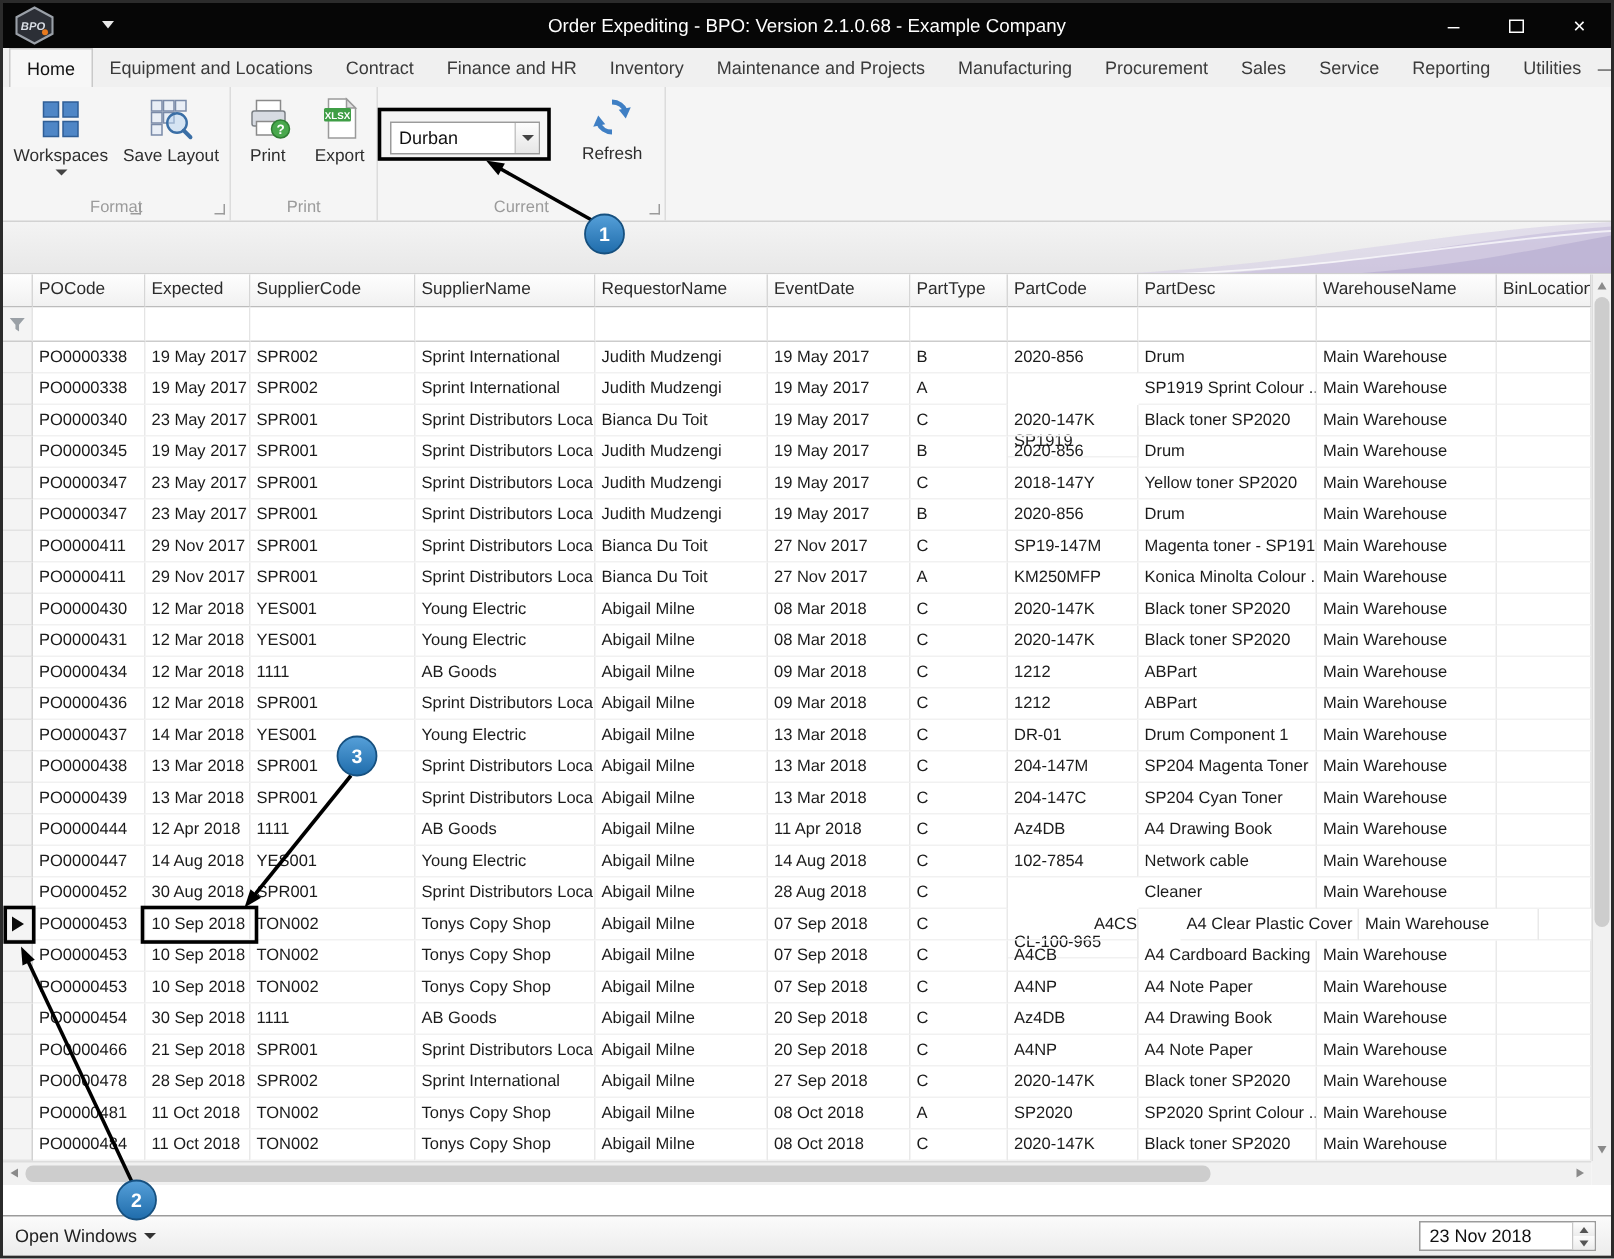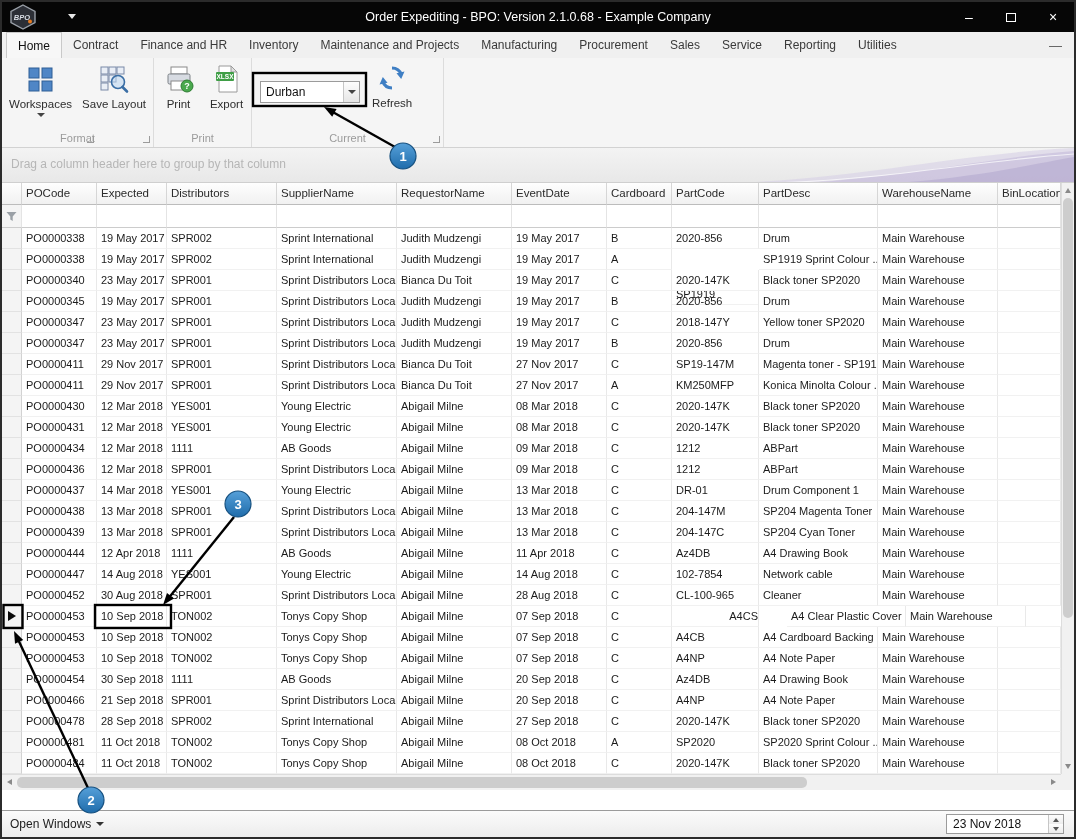--- a/index.html
+++ b/index.html
@@ -31,21 +31,21 @@
   .rbtn{min-width:46px;display:flex;flex-direction:column;align-items:center;padding:2px 4px 0 4px;color:#2e2e2e;font-size:11.5px;white-space:nowrap}
   .ricon{height:32px;display:flex;align-items:center;justify-content:center}
   .rlabel{margin-top:3px}
   .mini-caret{margin-top:3px;width:0;height:0;border-left:4px solid transparent;border-right:4px solid transparent;border-top:4px solid #444}
   .rcaption{position:absolute;bottom:2px;left:4px;right:4px;height:15px;font-size:11px;color:#9b9b9b;display:flex;align-items:center;justify-content:center}
   .launcher{position:absolute;right:3px;bottom:4px;width:7px;height:7px;border-right:1px solid #9b9b9b;border-bottom:1px solid #9b9b9b}
   .combo{position:absolute;left:8px;top:23px;width:100px;height:22px;border:1px solid #9b9b9b;background:#fff;display:flex}
   .combo-text{flex:1;font-size:12px;color:#111;line-height:20px;padding-left:5px;overflow:hidden}
   .combo-btn{width:16px;border-left:1px solid #c6c6c6;background:linear-gradient(#fdfdfd,#e6e6e6);display:flex;align-items:center;justify-content:center}
   .caret-down{width:0;height:0;border-left:4px solid transparent;border-right:4px solid transparent;border-top:4px solid #444}
-  .refreshbtn{position:absolute;left:116px;top:2px}
+  .refreshbtn{position:absolute;left:132px;top:2px}
 
   
   .groupbar{position:absolute;left:0;top:146px;width:1072px;height:35px;background:linear-gradient(#f3f3f3,#e8e8e8);border-bottom:1px solid #cfcfcf;overflow:hidden}
   .groupbar-text{position:absolute;left:9px;top:9px;font-size:12px;color:#b6b6b6}
   .swoosh{position:absolute;right:0;top:0}
 
   
   .grid{position:absolute;left:0;top:181px;width:1072px;height:607px;background:#fff}
   .grid-header{position:absolute;left:0;top:0;height:22px;display:flex}
   .hcell{height:22px;line-height:21px;font-size:11.5px;color:#2b2b2b;padding-left:4px;background:linear-gradient(#fefefe,#f1f1f1);border-right:1px solid #d6d6d6;border-bottom:1px solid #bcbcbc;white-space:nowrap;overflow:hidden;flex:none}
@@ -104,20 +104,21 @@
       <span class="wbtn">
           <span class="maxbox"></span>
         </span>
       <span class="wbtn">×</span>
     </div>
   </div>
 
   <div class="tabrow">
     <div class="tabs">
         <div class="tab active">Home</div>
+        <div class="tab">Equipment and Locations</div>
         <div class="tab">Contract</div>
         <div class="tab">Finance and HR</div>
         <div class="tab">Inventory</div>
         <div class="tab">Maintenance and Projects</div>
         <div class="tab">Manufacturing</div>
         <div class="tab">Procurement</div>
         <div class="tab">Sales</div>
         <div class="tab">Service</div>
         <div class="tab">Reporting</div>
         <div class="tab">Utilities</div>
@@ -227,33 +228,32 @@
     </div>
   </div>
 
   <div class="groupbar">
     <svg class="swoosh" width="340" height="35" viewBox="0 0 340 35">
       <path d="M0,35 C130,30 220,6 340,0 L340,35 Z" fill="#d9d3e7" opacity="0.65"></path>
       <path d="M70,35 C180,28 260,9 340,3 L340,35 Z" fill="#c2b8d8" opacity="0.55"></path>
       <path d="M160,35 C240,30 300,16 340,9 L340,35 Z" fill="#ab9fc9" opacity="0.45"></path>
       <path d="M40,35 C160,31 250,12 340,6" fill="none" stroke="#ffffff" stroke-width="1.2" opacity="0.7"></path>
     </svg>
-    <span class="groupbar-text">Drag a column header here to group by that column</span>
   </div>
 
   <div class="grid">
     <div class="grid-header">
         <div class="hcell ind" style="width: 20px;"></div>
         <div class="hcell" style="width: 75px;">POCode</div>
         <div class="hcell" style="width: 70px;">Expected</div>
-        <div class="hcell" style="width: 110px;">Distributors</div>
+        <div class="hcell" style="width: 110px;">SupplierCode</div>
         <div class="hcell" style="width: 120px;">SupplierName</div>
         <div class="hcell" style="width: 115px;">RequestorName</div>
         <div class="hcell" style="width: 95px;">EventDate</div>
-        <div class="hcell" style="width: 65px;">Cardboard</div>
+        <div class="hcell" style="width: 65px;">PartType</div>
         <div class="hcell" style="width: 87px;">PartCode</div>
         <div class="hcell" style="width: 119px;">PartDesc</div>
         <div class="hcell" style="width: 120px;">WarehouseName</div>
         <div class="hcell" style="width: 63px;">BinLocationNa</div>
       </div>
     <div class="grid-filter">
         <div class="fcell ind" style="width: 20px;">
           <svg width="11" height="11" viewBox="0 0 11 11">
             <path d="M0.5,1 h10 l-3.8,4.5 v4.5 l-2.4,-1.6 v-2.9 z" fill="#9aa0a6"></path>
           </svg>
@@ -511,21 +511,21 @@
         </div>
         <div class="grow">
           <div class="gcell ind" style="width: 20px;"></div>
           <div class="gcell" style="width: 75px;">PO0000452</div>
           <div class="gcell" style="width: 70px;">30 Aug 2018</div>
           <div class="gcell" style="width: 110px;">SPR001</div>
           <div class="gcell" style="width: 120px;">Sprint Distributors Local</div>
           <div class="gcell" style="width: 115px;">Abigail Milne</div>
           <div class="gcell" style="width: 95px;">28 Aug 2018</div>
           <div class="gcell" style="width: 65px;">C</div>
-          <div class="gcell" style="width: 87px;">CL-100-965</div>
+          <div class="gcell" style="width: 87px; margin-top: 33px;">CL-100-965</div>
           <div class="gcell" style="width: 119px;">Cleaner</div>
           <div class="gcell" style="width: 120px;">Main Warehouse</div>
           <div class="gcell" style="width: 63px;"></div>
         </div>
         <div class="grow">
           <div class="gcell ind" style="width: 20px;">
             <span class="rowarrow"></span>
           </div>
           <div class="gcell" style="width: 75px;">PO0000453</div>
           <div class="gcell" style="width: 70px;">10 Sep 2018</div>

